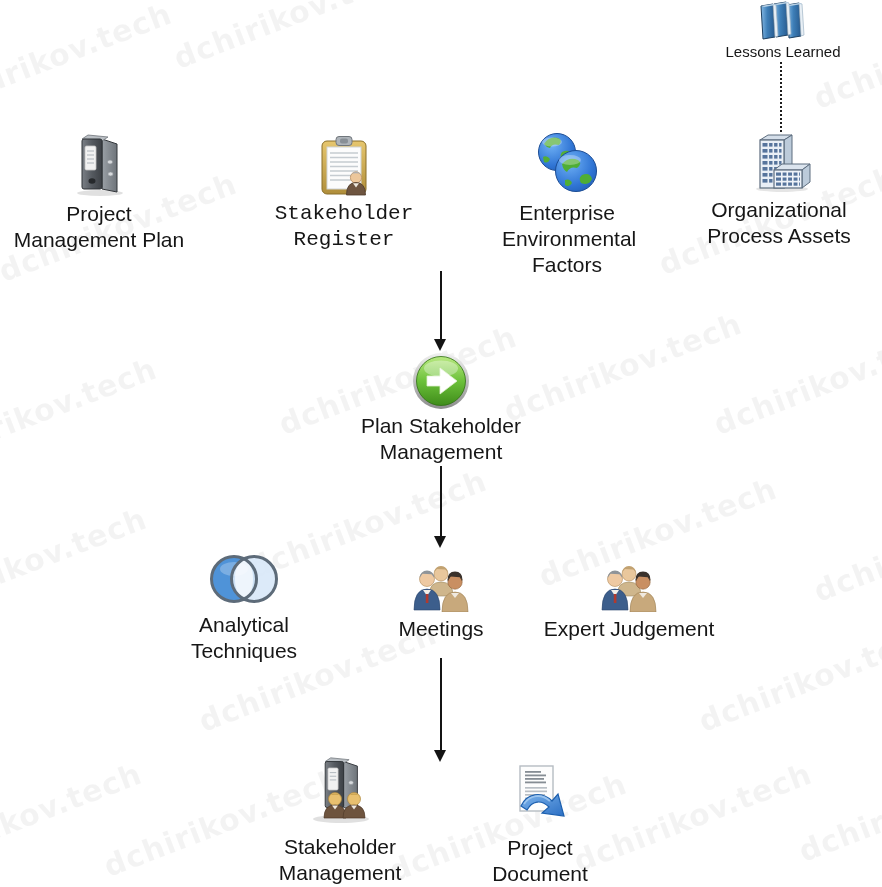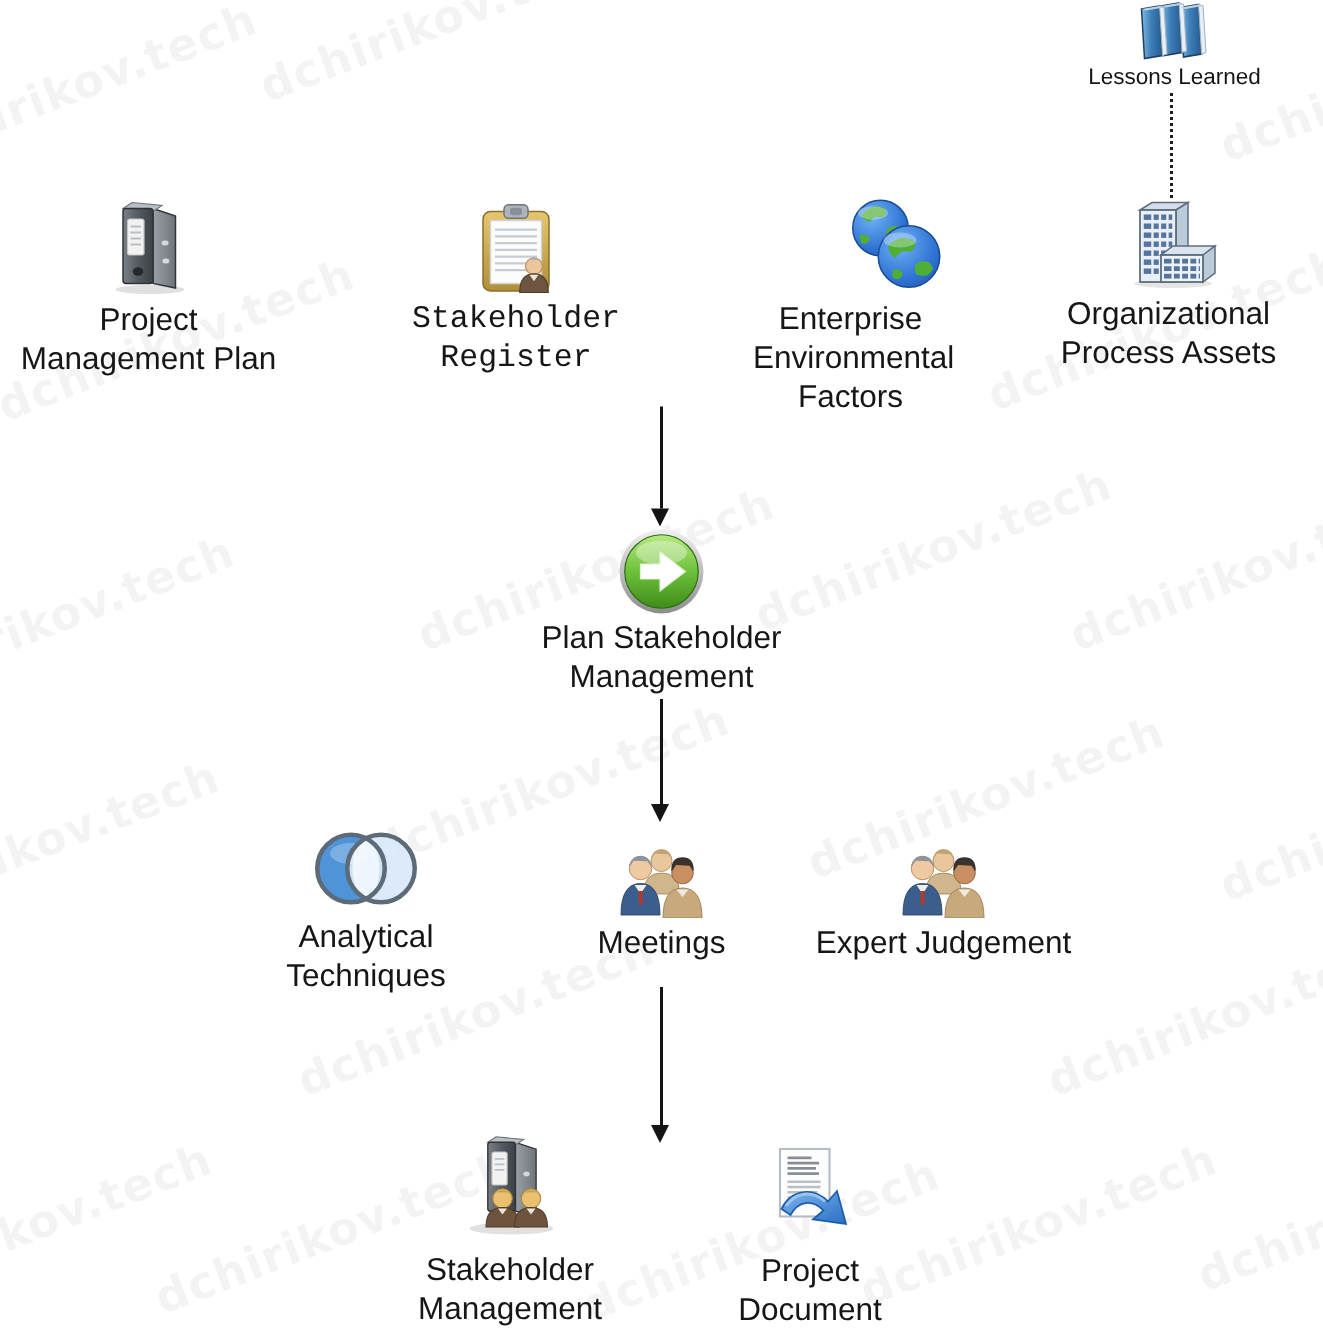--- a/index.html
+++ b/index.html
@@ -145,21 +145,21 @@
         <rect x="27" y="3.5" width="8" height="5" rx="2" fill="#888f96"></rect>
         <circle cx="43" cy="42.5" r="5.6" fill="#ecc79b" stroke="#b98e5e" stroke-width="0.8"></circle>
         <path d="M37.6 41 a5.6 5.6 0 0 1 10.8 0 l-2 -2.6 -7 -0.4 Z" fill="#a9aeb3"></path>
         <path d="M33.5 60 Q33.5 47.5 43 47.5 Q52.5 47.5 52.5 60 Z" fill="#6e5540" stroke="#4e3b2b" stroke-width="0.8"></path>
         <path d="M40 48.2 L43 52.5 L46 48.2 Z" fill="#ece7dd"></path>
       </svg>
     </div>
     <div class="label" style="margin-top:4px;">Stakeholder Register</div>
   </div>
 
-  <div class="node" style="left:502px;top:131px;width:130px;align-items:flex-end;">
+  <div class="node" style="left:502px;top:131px;width:130px;">
     <div class="icon" style="height:64px;">
       <svg width="70" height="64" viewBox="0 0 70 64">
         <defs>
           <radialGradient id="oc" cx="0.35" cy="0.3" r="0.95">
             <stop offset="0" stop-color="#6fb1f5"></stop>
               <stop offset="0.6" stop-color="#2f74d4"></stop>
               <stop offset="1" stop-color="#1c52a4"></stop>
           </radialGradient>
         </defs>
         <circle cx="25" cy="21" r="18.5" fill="url(#oc)" stroke="#1b4c94" stroke-width="1"></circle>

